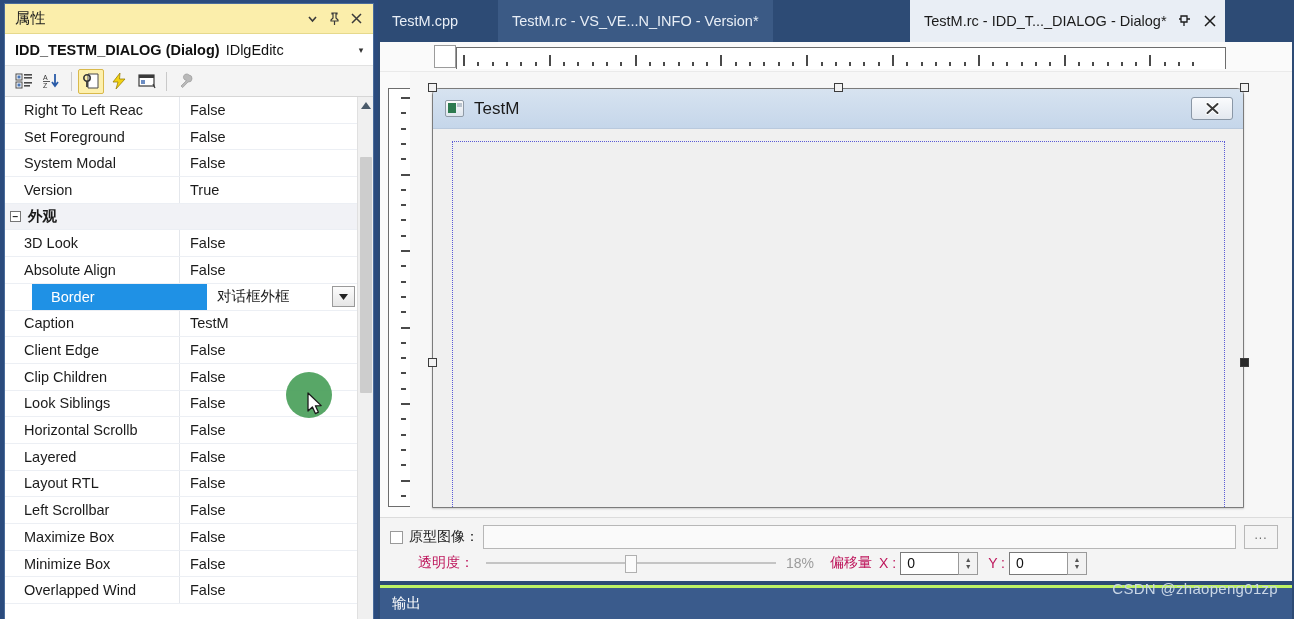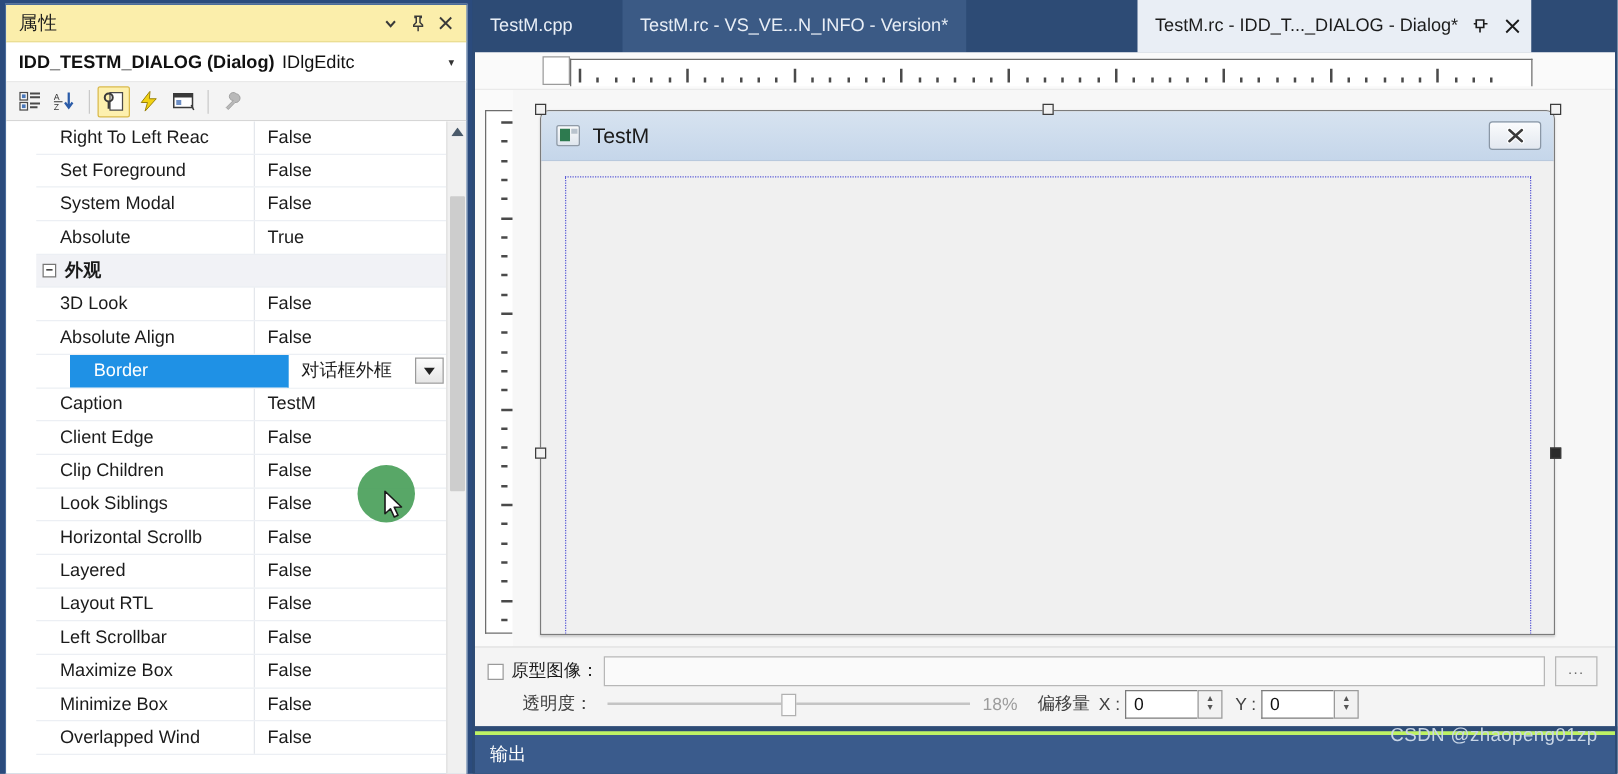--- a/index.html
+++ b/index.html
@@ -53,21 +53,21 @@
   }
   .tool{
     width:26px; height:25px; display:flex; align-items:center; justify-content:center;
     border:1px solid transparent; border-radius:2px; cursor:default;
   }
   .tool.on{ background:#fdf0ae; border-color:#d9b94b; }
   .tsep{ width:1px; height:19px; background:#c9c9c9; margin:0 4px; }
 
   
   .grid-wrap{ flex:1 1 auto; position:relative; overflow:hidden; background:#fff; display:flex; }
-  .grid{ flex:1 1 auto; position:relative;padding-left:24px; }
+  .grid{ flex:1 1 auto; position:relative; }
   .prow{
     height:26.7px; display:flex; align-items:center;
     border-bottom:1px solid #eceff4; font-size:14.5px;
   }
   .prow .pn{
     width:175px; padding-left:19px; white-space:nowrap; overflow:hidden;
     color:#1b1b1b; border-right:1px solid #e4e7ec; height:100%;
     display:flex; align-items:center;
   }
   .prow .pv{
@@ -212,21 +212,21 @@
   .protobar{
     flex:0 0 64px; background:#f4f4f4; border-top:1px solid #dcdcdc;
     padding:6px 14px 0 10px;
   }
   .pb-row{ display:flex; align-items:center; height:26px;text-align:right; }
   .pb-row2{ display:flex; align-items:center; height:26px; padding-left:28px; }
   .chk{
     width:13px; height:13px; border:1px solid #9a9a9a; background:#fff; margin-right:6px;
   }
   .pb-lbl{ font-size:14px; color:#1b1b1b; white-space:nowrap; }
-  .pb-lbl.gray{ color:#404040; }
+  .pb-lbl.gray{ color:#be185d; }
   .pb-input{
     flex:1; height:24px; background:#fafafa; border:1px solid #b7b7b7; margin:0 8px 0 4px;
   }
   .pb-browse{
     width:34px; height:24px; background:#f4f4f4; border:1px solid #b7b7b7;
     display:flex; align-items:center; justify-content:center; font-size:12px; color:#6a6a6a;
     letter-spacing:1px; padding-bottom:5px;
   }
   .slider{ position:relative; width:290px; height:24px; margin:0 10px 0 12px; }
   .slider .track{
@@ -362,21 +362,21 @@
                 <span>False</span>
               </div>
             </div>
             <div class="prow">
               <div class="pn">System Modal</div>
               <div class="pv">
                 <span>False</span>
               </div>
             </div>
             <div class="prow">
-              <div class="pn">Absolute</div>
+              <div class="pn">Version</div>
               <div class="pv">
                 <span>True</span>
               </div>
             </div>
             <div class="prow cat">
               <div class="pn">
                 <span class="expander">−</span>
                 <span>外观</span>
               </div>
             </div>

